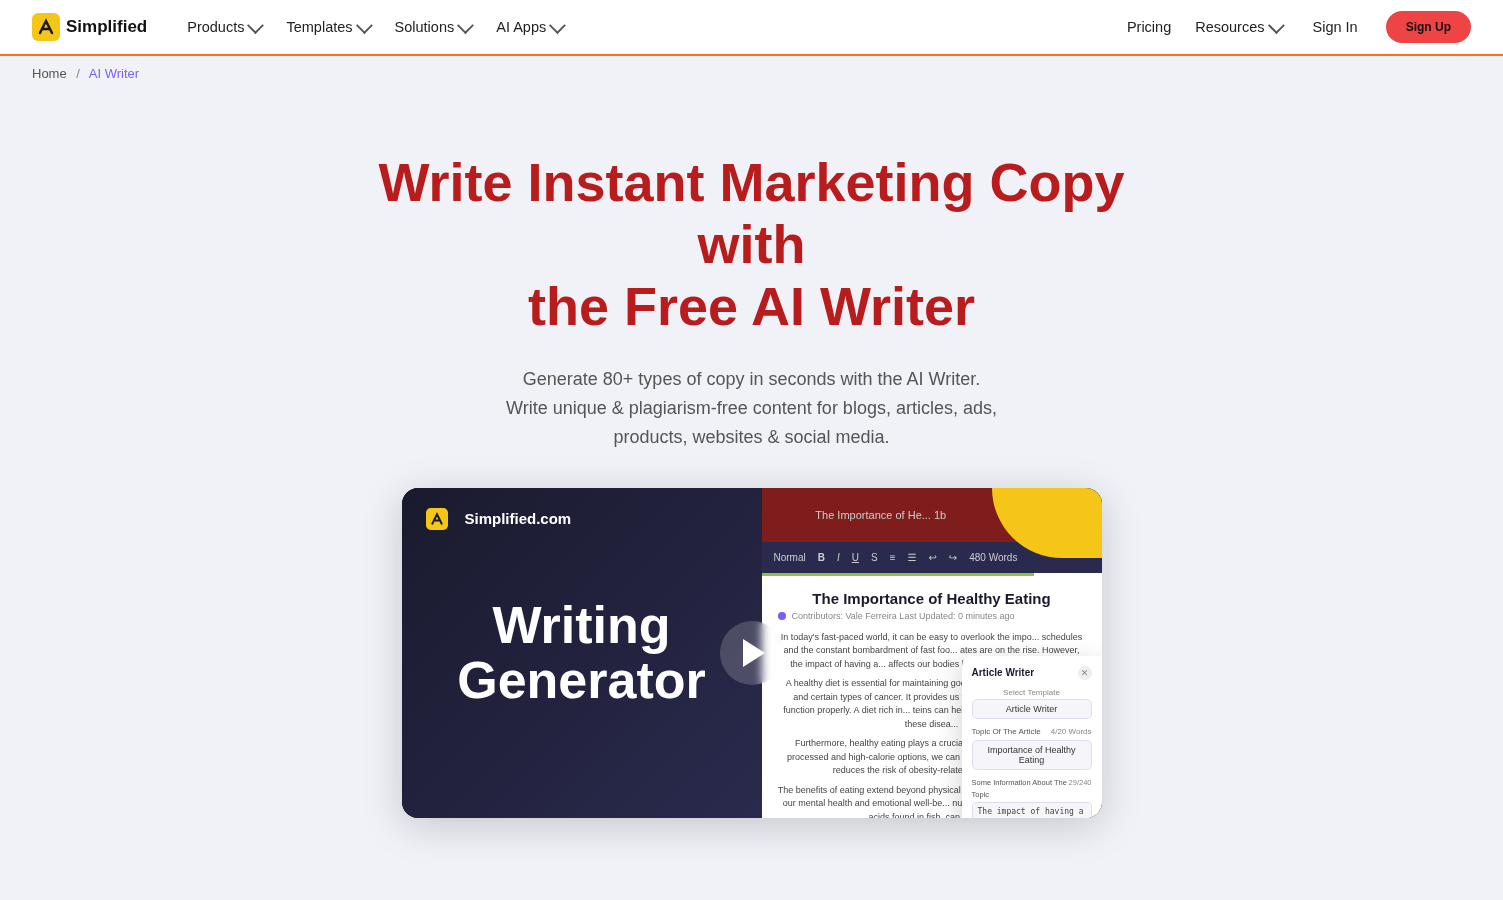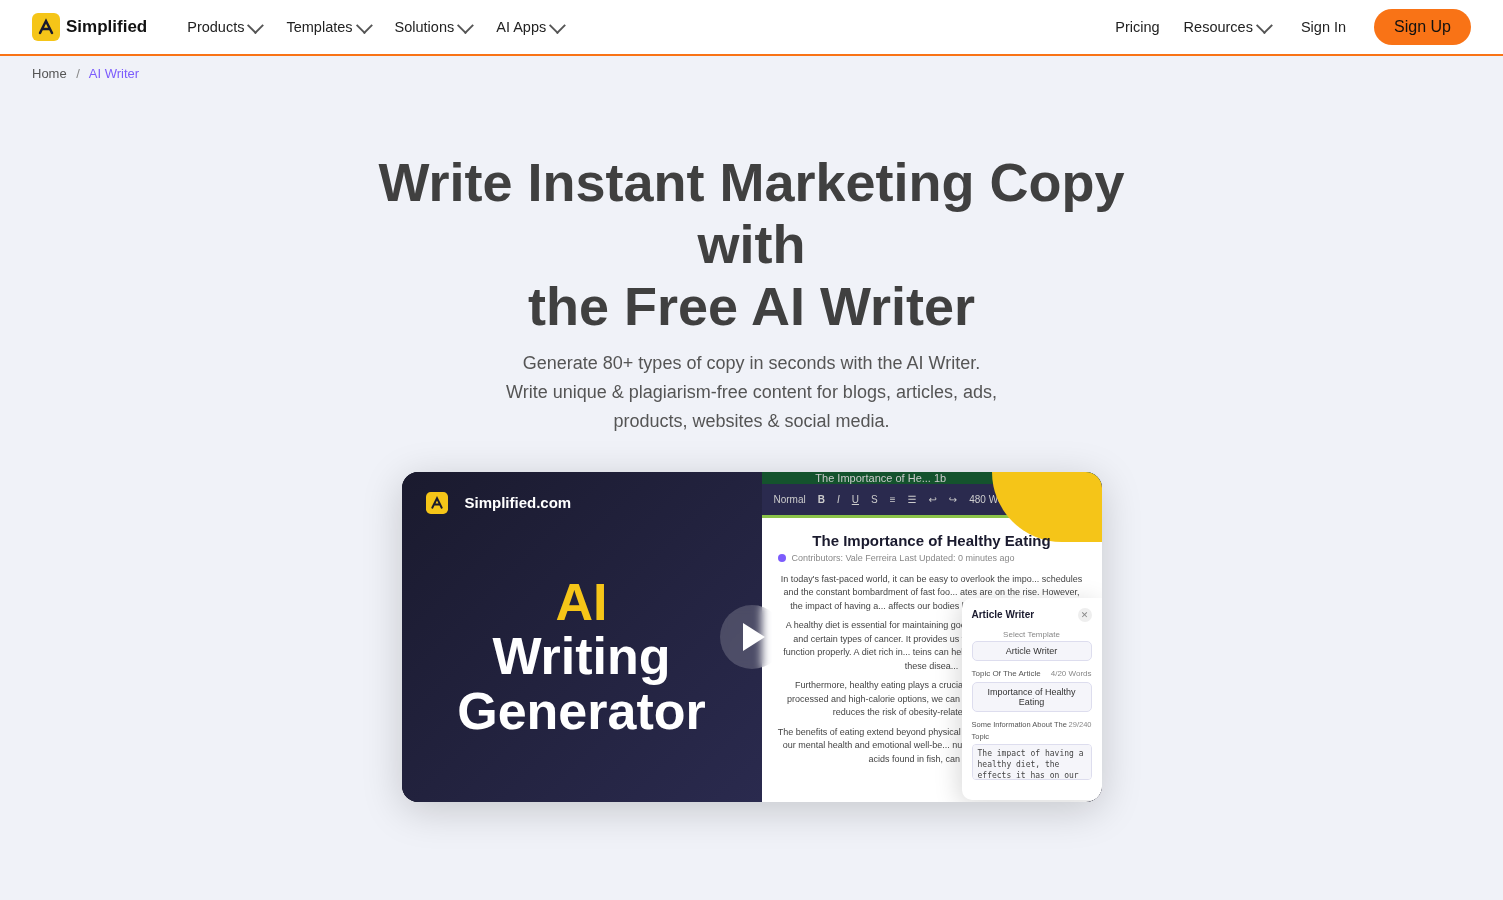--- a/index.html
+++ b/index.html
@@ -74,24 +74,24 @@
     }
     .btn-signin {
       font-size: 14.5px;
       color: #222;
       cursor: pointer;
       font-weight: 500;
       padding: 8px 12px;
       border-radius: 6px;
     }
     .btn-signup {
-      background: #f97316;
+      background: #ef4444;
       color: #111;
-      font-weight: 400;
-      font-size: 16px;
+      font-weight: 700;
+      font-size: 12px;
       padding: 9px 20px;
       border-radius: 24px;
       cursor: pointer;
       border: none;
     }
 
     
     .breadcrumb {
       padding: 10px 32px;
       font-size: 13px;
@@ -102,24 +102,24 @@
     .breadcrumb .current { color: #7c5cfc; }
 
     
     .hero {
       text-align: center;
       padding: 60px 20px 40px;
     }
     .hero h1 {
       font-size: 54px;
       font-weight: 800;
-      color: #404040;
+      color: #b91c1c;
       line-height: 1.15;
       max-width: 760px;
-      margin: 0 auto 12px;
+      margin: 0 auto 28px;
     }
     .hero p {
       font-size: 18px;
       color: #555;
       line-height: 1.6;
       max-width: 600px;
       margin: 0 auto 36px;
     }
 
     
@@ -250,22 +250,22 @@
 
     .video-right {
       width: 340px;
       background: #fff;
       display: flex;
       flex-direction: column;
       overflow: hidden;
       position: relative;
     }
     .doc-header {
-      background: #14532d;
-      padding: 0 10px;
+      background: #7f1d1d;
+      padding: 21px 10px;
       display: flex;
       align-items: center;
     }
     .doc-title-bar {
       color: #ccc;
       font-size: 11px;
       flex: 1;
       truncate: ellipsis;
       white-space: nowrap;
       overflow: hidden;
@@ -505,21 +505,20 @@
         <div class="video-inner">
 
           <div class="video-left">
             <div class="video-left-logo">
               <svg width="22" height="22" viewBox="0 0 28 28" fill="none">
                 <rect width="28" height="28" rx="6" fill="#f5c518"></rect>
                 <path d="M8 20 L14 8 L20 20 M11 16 h6" stroke="#1a1a2e" stroke-width="2.5" stroke-linecap="round" fill="none"></path>
               </svg>
               <span class="video-left-logo-text">Simplified.com</span>
             </div>
-            <div class="video-title-ai">AI</div>
             <div class="video-title-rest">Writing<br>Generator</div>
           </div>
 
           <div class="play-btn-overlay">
             <div class="play-triangle"></div>
           </div>
 
           <div class="video-right">
 
             <div class="yellow-corner"></div>

